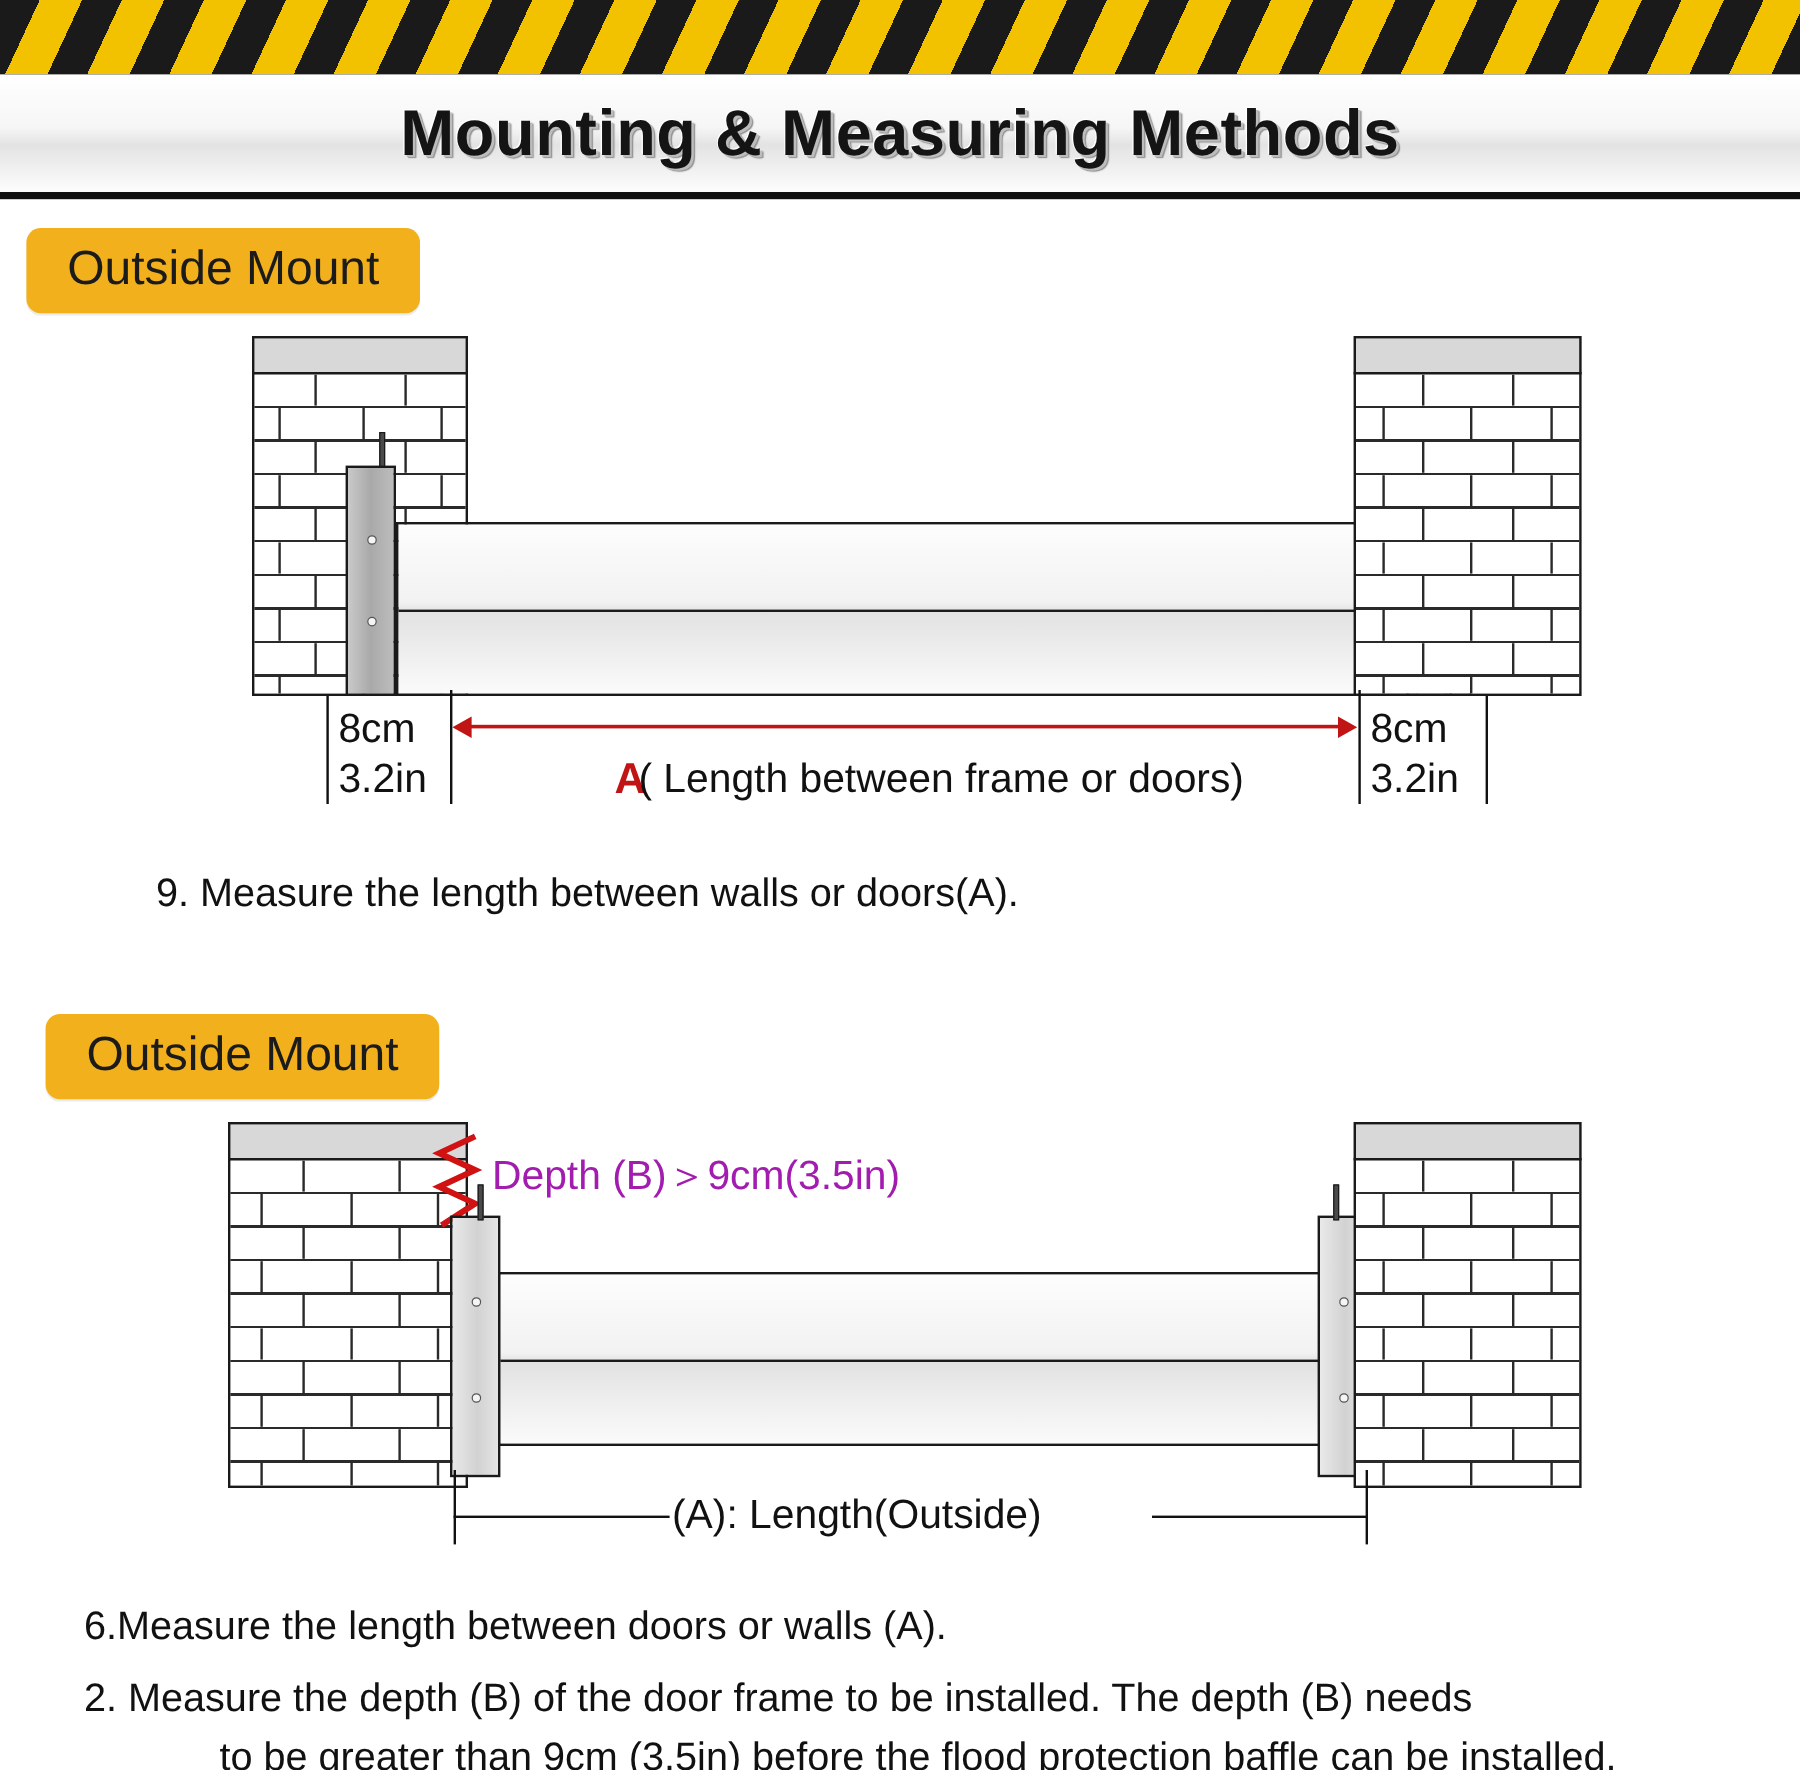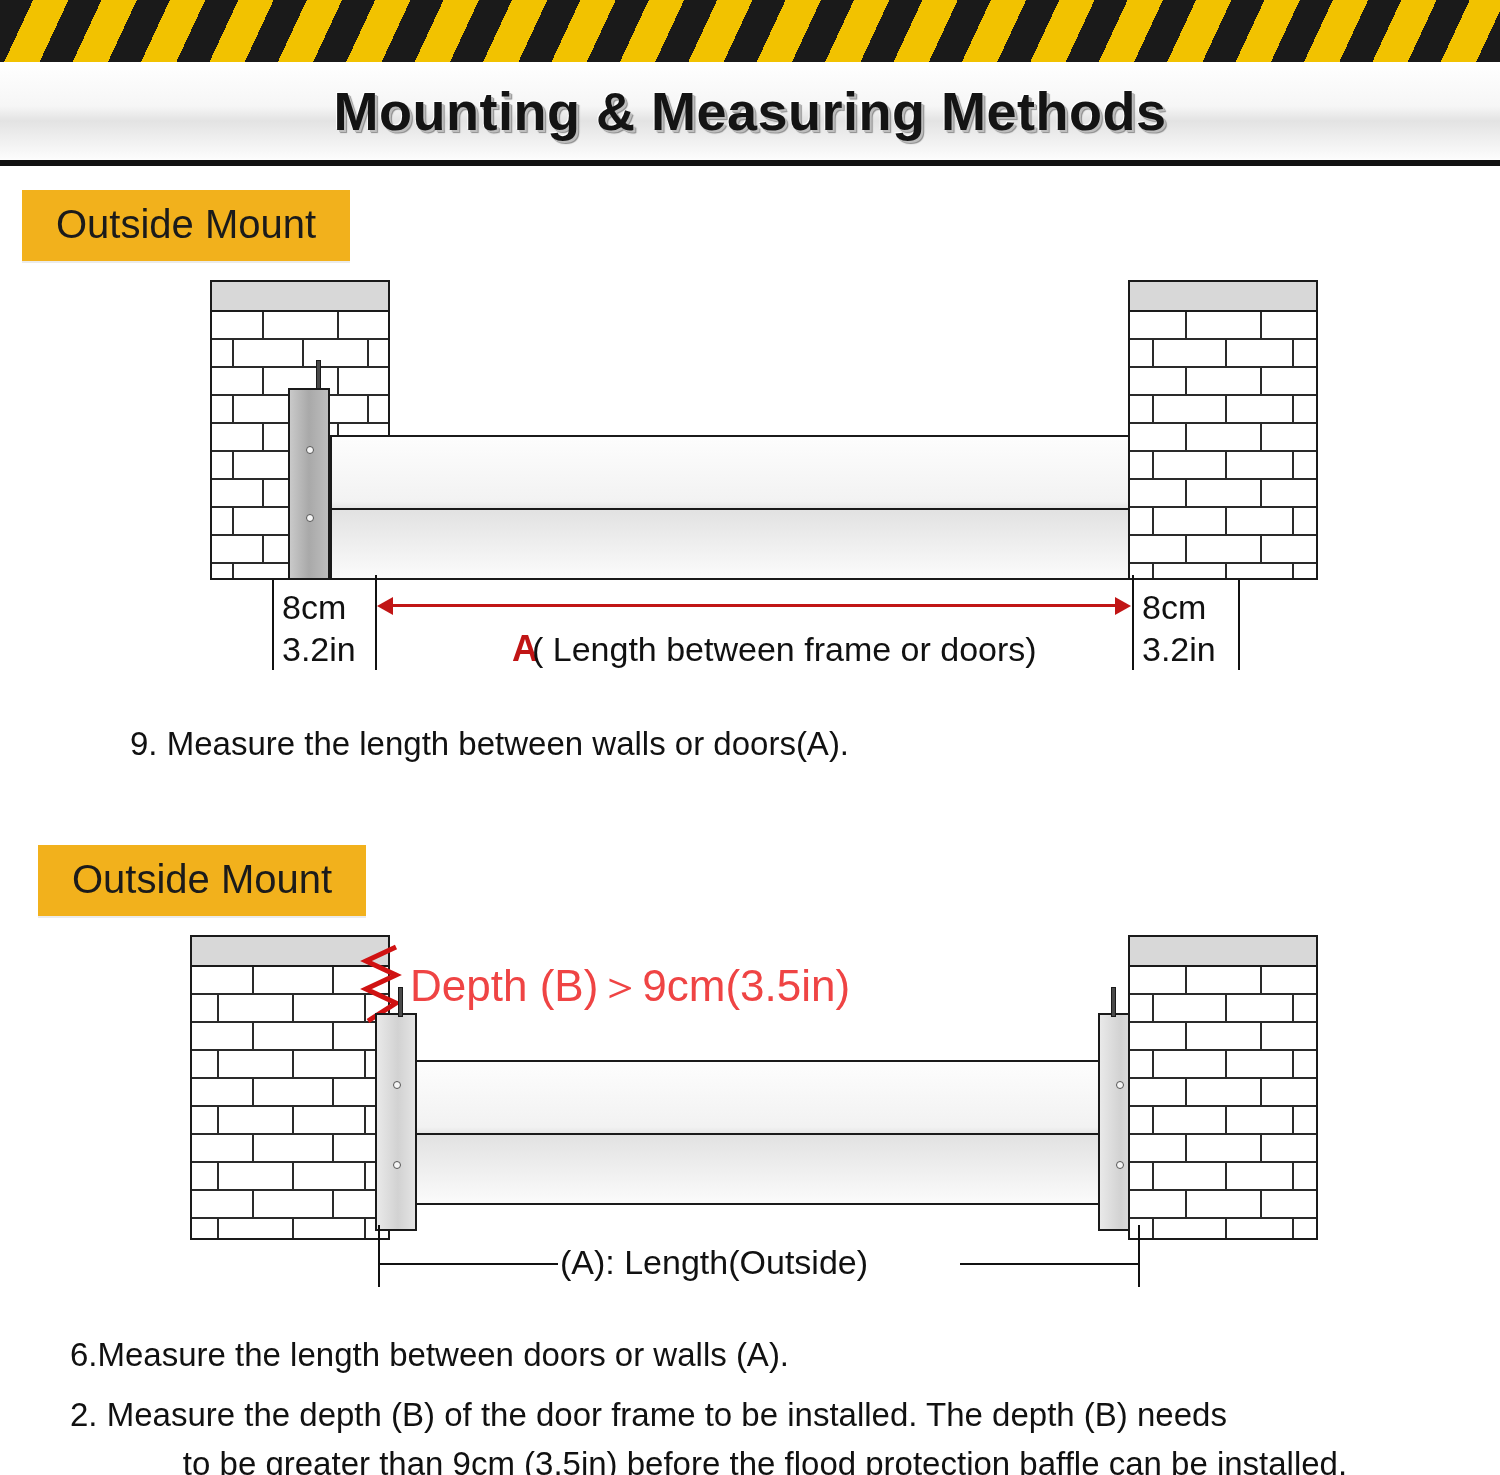--- a/index.html
+++ b/index.html
@@ -60,21 +60,21 @@
     font-family: "Liberation Sans", sans-serif;
   }
 
   
   .pill {
     position: absolute;
     background: #f2b11c;
     color: #1b1b1b;
     font-size: 40px;
     padding: 12px 34px 14px 34px;
-    border-radius: 0;
+    border-radius: 12px;
     font-family: "Liberation Sans", sans-serif;
     white-space: nowrap;
     box-shadow: 0 2px 0 rgba(0,0,0,0.08);
   }
   #pill-outside { left: 22px; top: 190px; }
   #pill-inside  { left: 38px; top: 845px; }
 
   
   .diagram {
     position: absolute;
@@ -215,22 +215,22 @@
     width: 1390px;
     font-size: 33px;
     line-height: 1.5;
     color: #111;
   }
   .notes-bottom .line { white-space: nowrap; }
   .notes-bottom .center { text-align: center; }
 
   .depth-label {
     position: absolute;
-    font-size: 44px;
-    color: #ef4444;
+    font-size: 34px;
+    color: #a21caf;
     white-space: nowrap;
   }
   .zigzag {
     position: absolute;
     color: #c11515;
   }
 </style>
 </head>
 <body>
 

